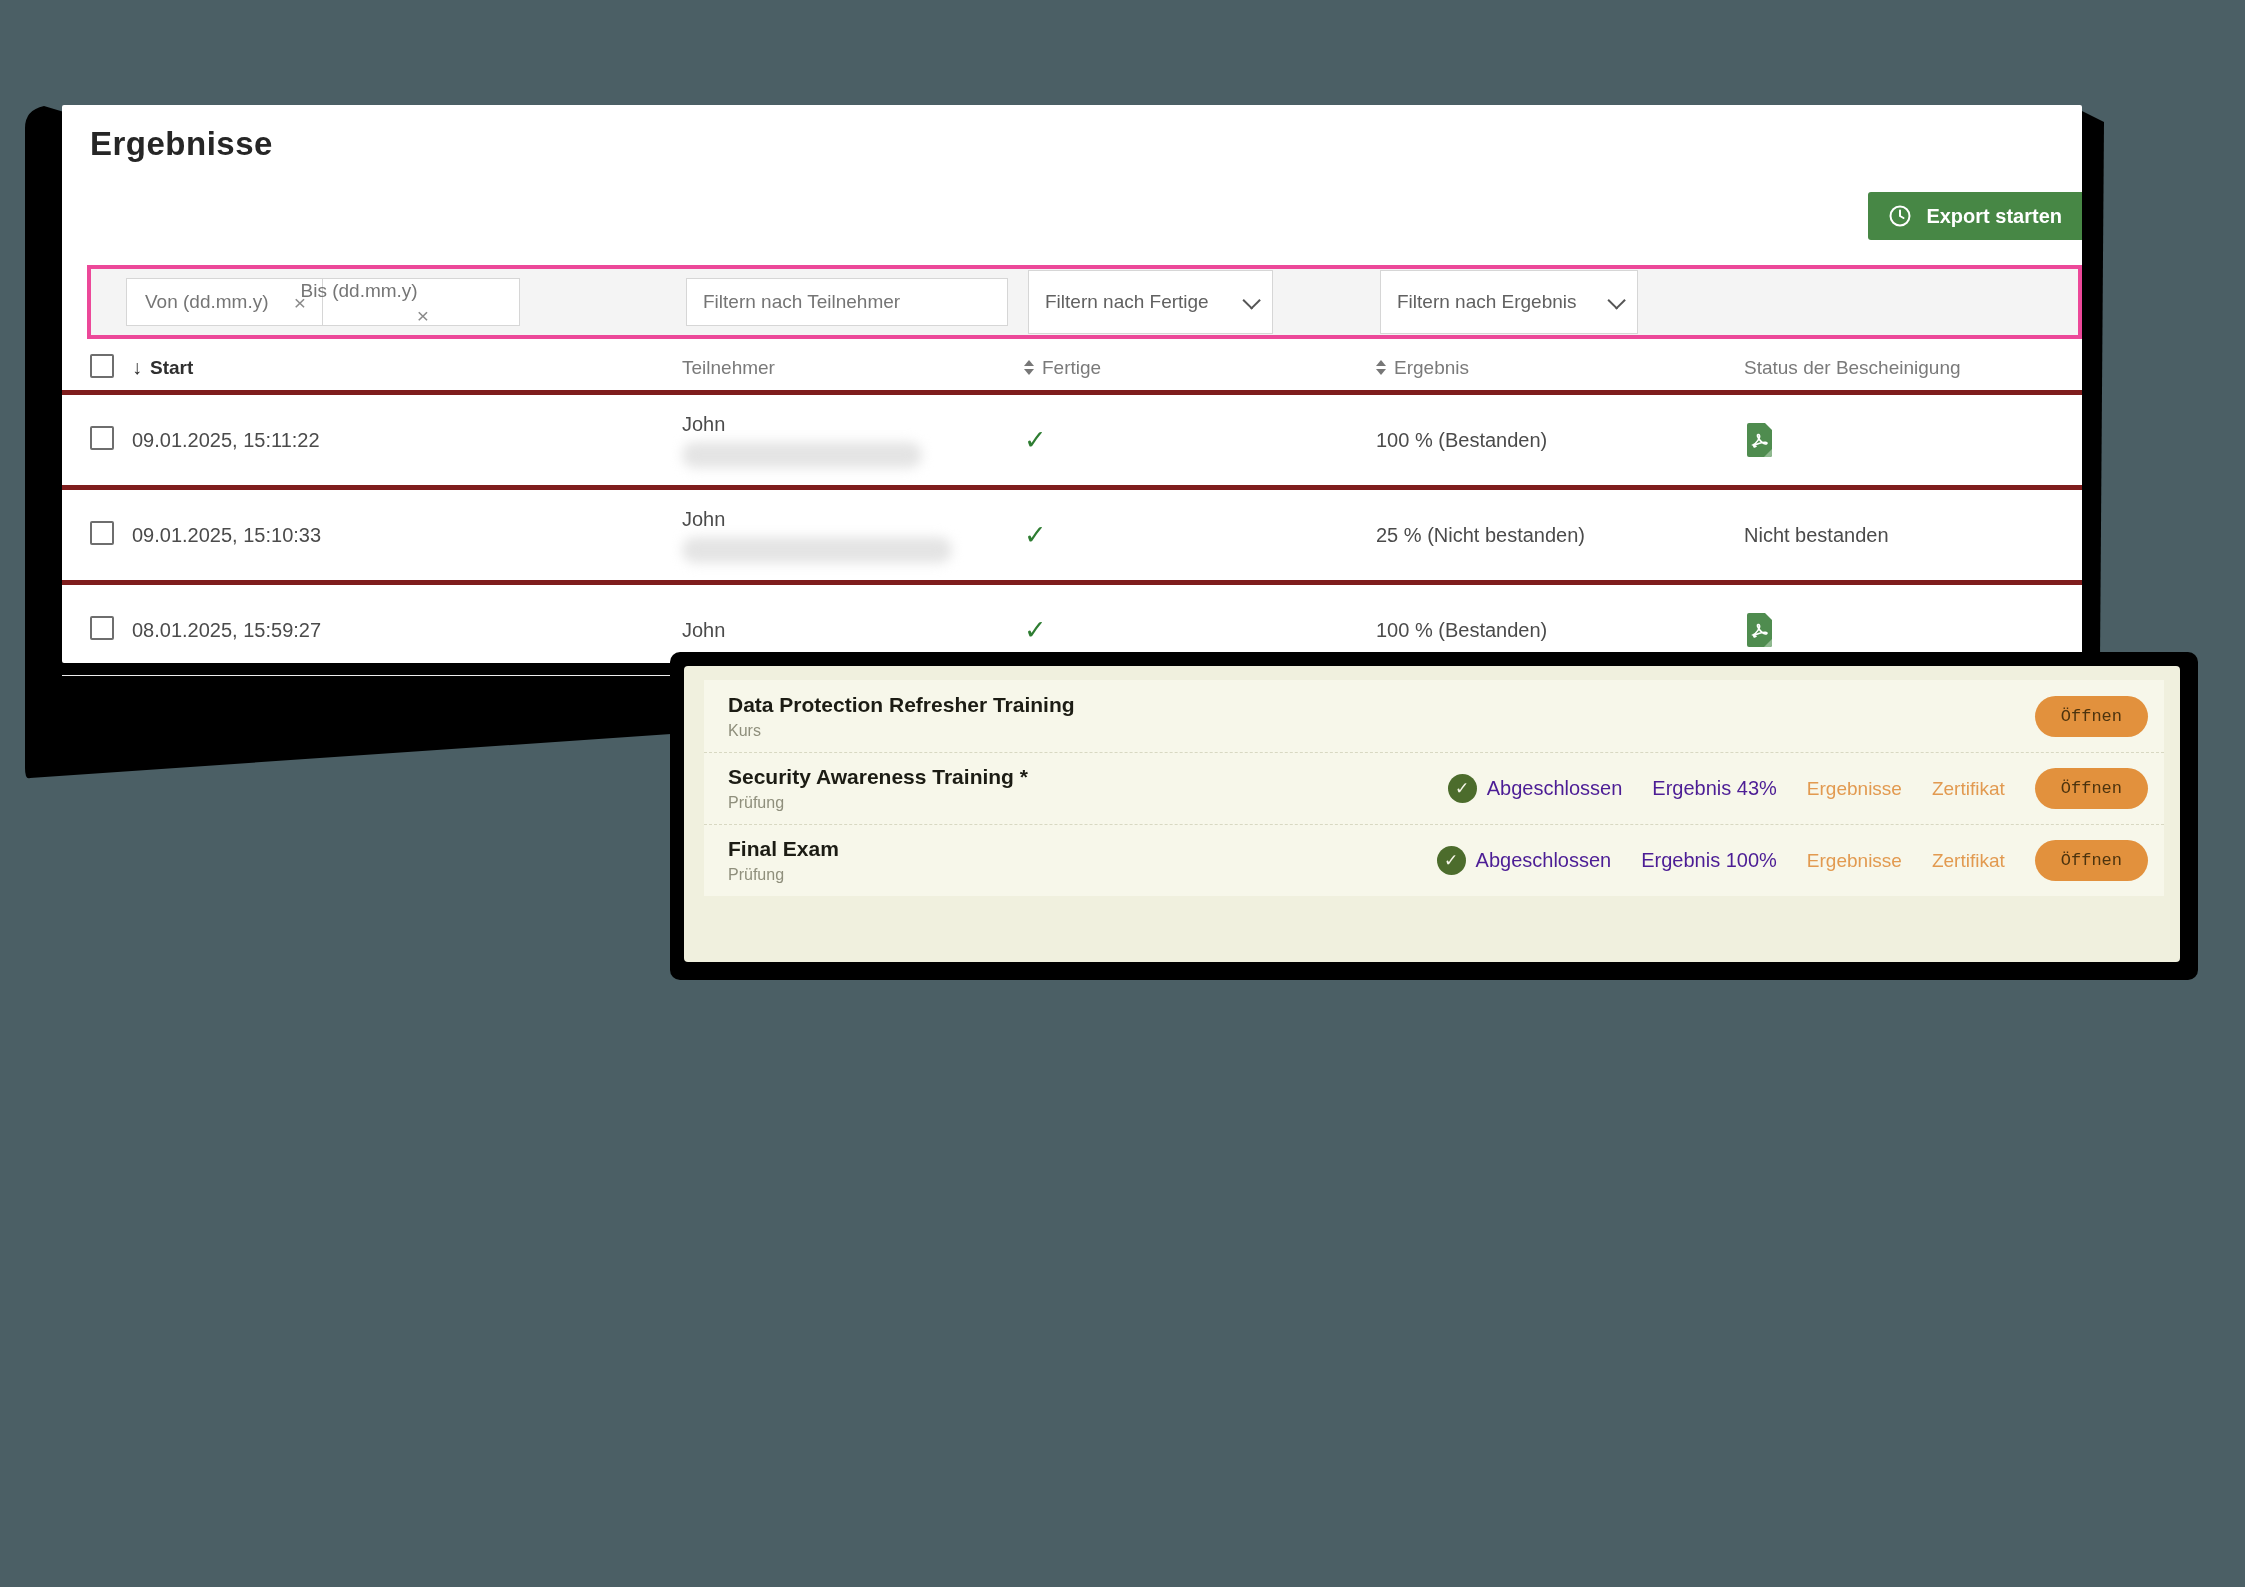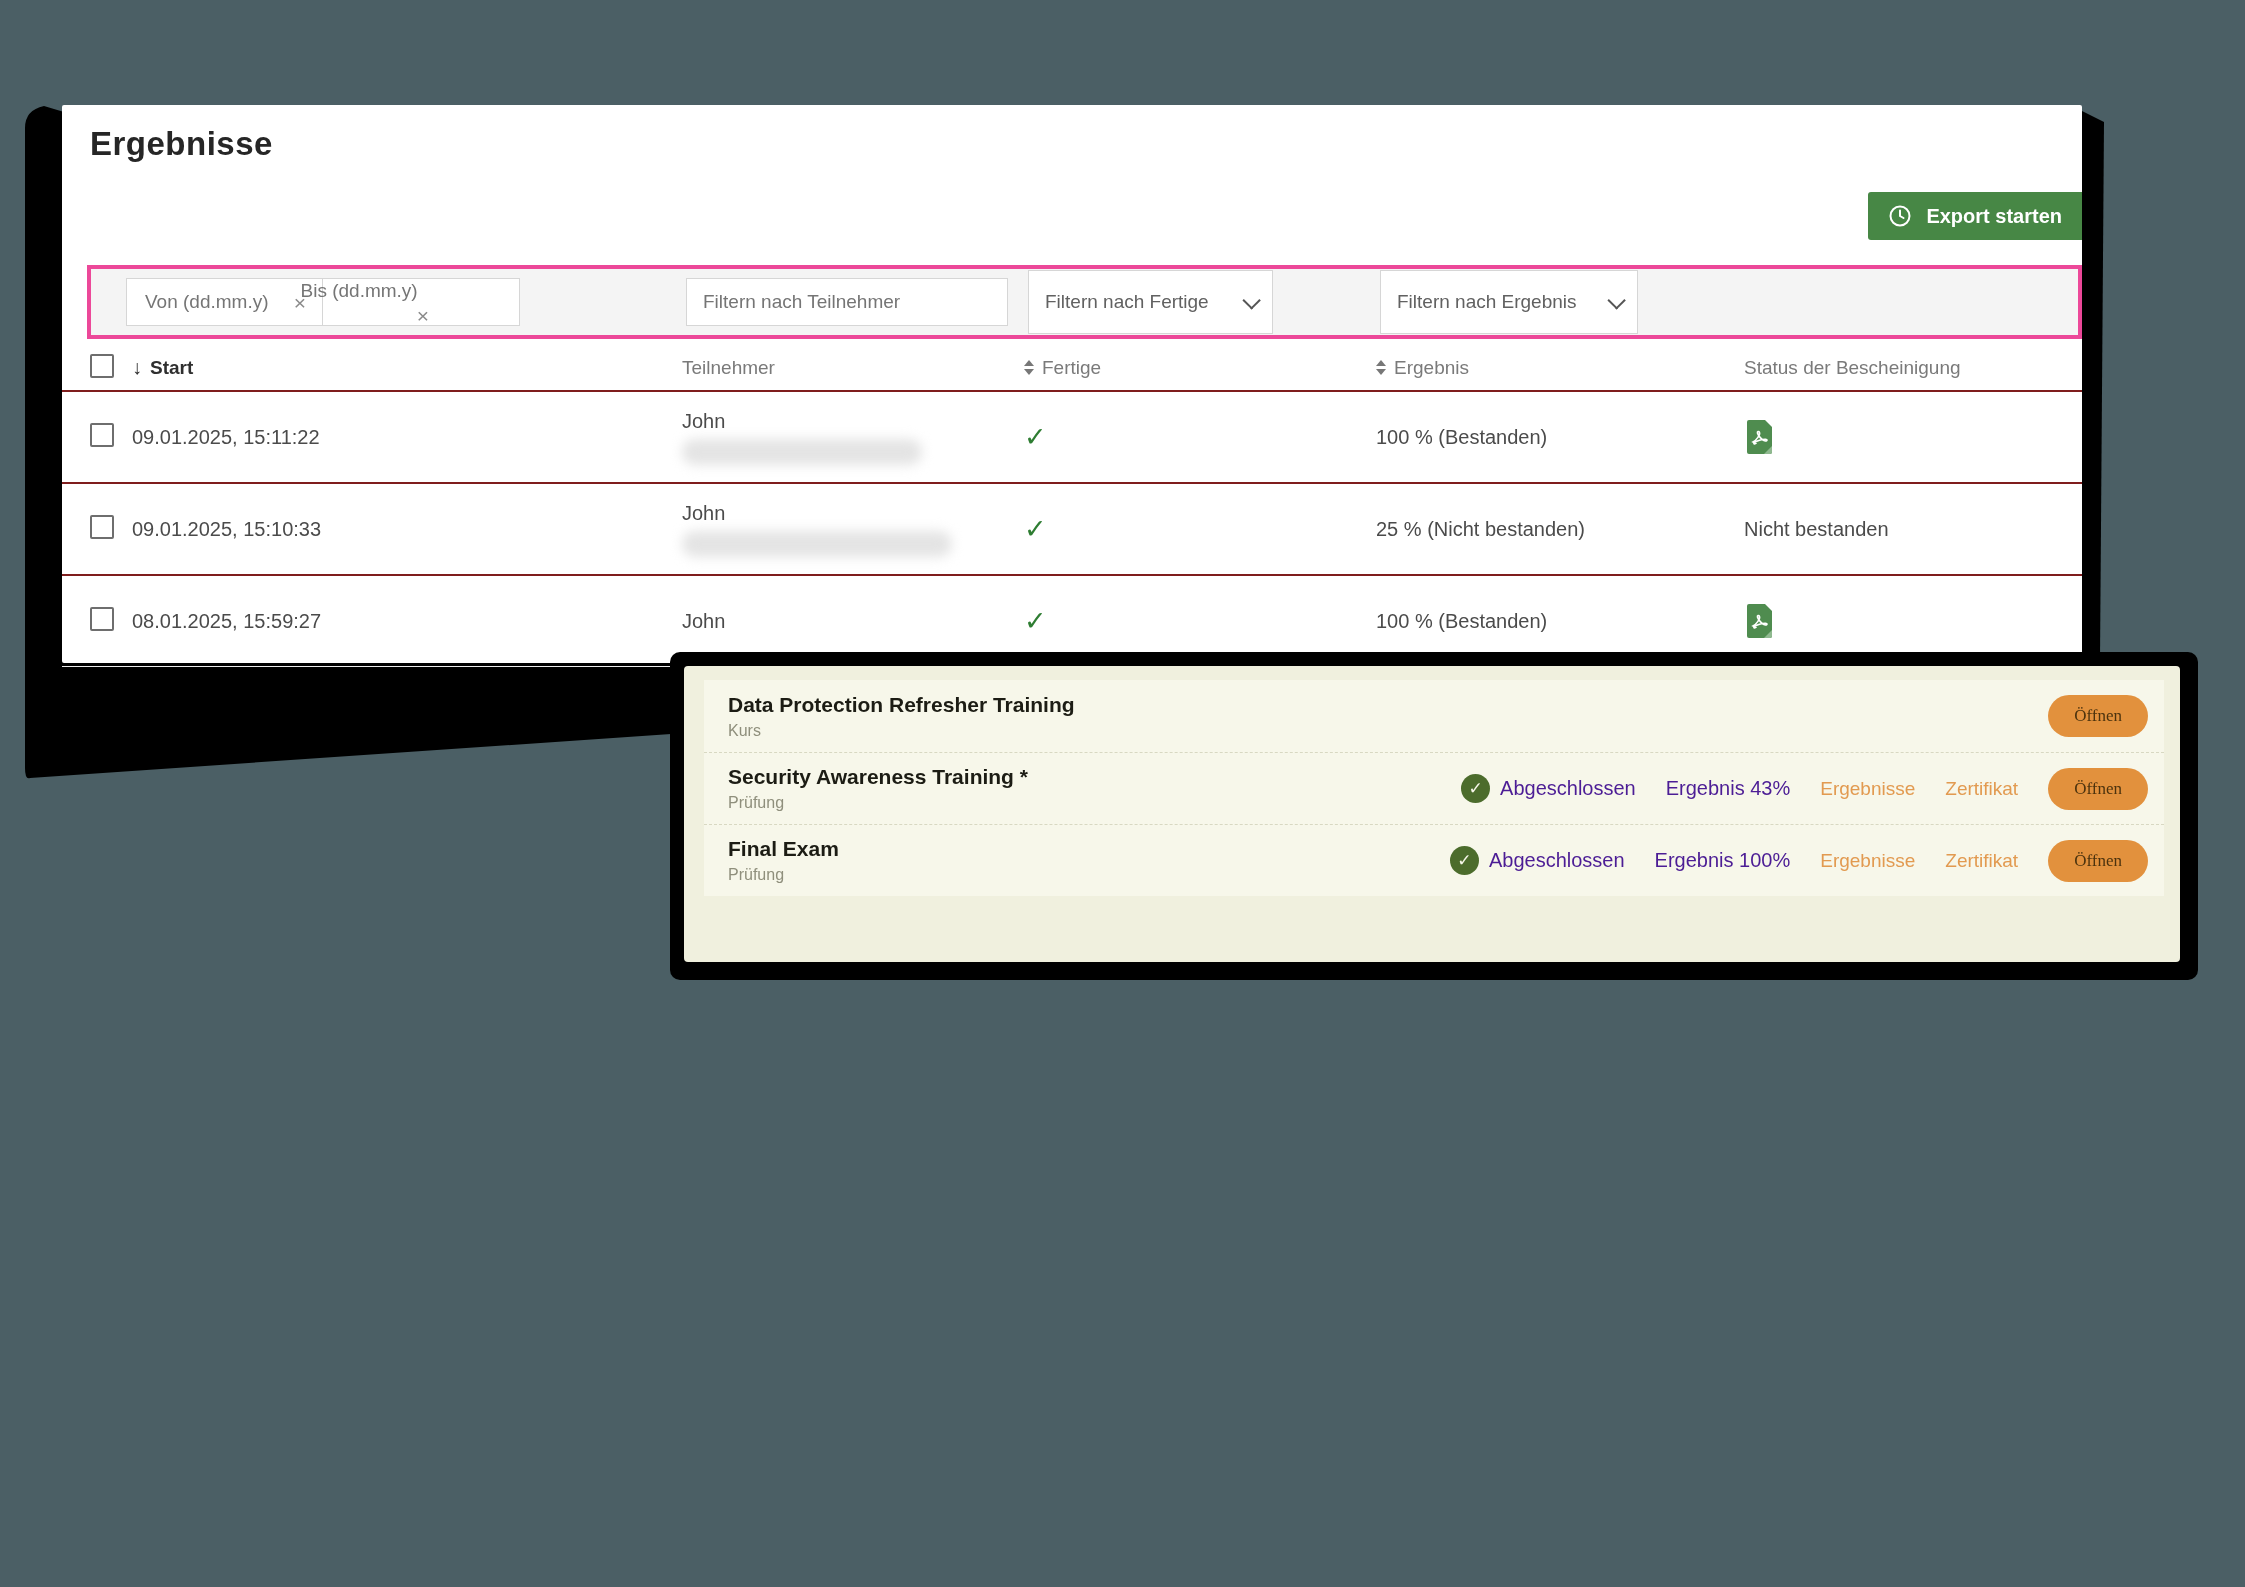--- a/index.html
+++ b/index.html
@@ -73,21 +73,21 @@
     padding-left:28px;align-items:center;
   }
   .tbl-head{height:45px;}
   .tbl-head .col{font-size:19px;color:#7a7a7a;display:flex;align-items:center;gap:8px;cursor:pointer;}
   .tbl-head .col.sorted{color:#2f2f2f;font-weight:bold;}
   .sort-arrow{font-size:20px;color:#2f2f2f;}
   .updown{display:inline-flex;flex-direction:column;gap:3px;}
   .updown i{display:block;width:0;height:0;border-left:5px solid transparent;border-right:5px solid transparent;}
   .updown .up{border-bottom:6px solid #777;}
   .updown .down{border-top:6px solid #777;}
-  .data-row{height:90px;border-top:2px solid #7f1d1d;}
+  .data-row{height:90px;border-top:5px solid #7f1d1d;}
   .data-row:first-of-type{border-top:none;}
   .tbl-bottom{border-top:1px solid #ededed;height:0;margin-left:0;}
   .cell{font-size:20px;color:#4b4b4b;}
   .checkbox{
     width:20px;height:20px;border:2px solid #6e6e6e;border-radius:2px;
     background:#fff;cursor:pointer;display:inline-block;
   }
   .t-name{display:flex;flex-direction:column;justify-content:center;gap:4px;}
   .blur-pill{
     width:240px;height:26px;border-radius:13px;background:#e4e4e4;
@@ -120,21 +120,21 @@
   .status-badge{display:flex;align-items:center;gap:10px;}
   .badge-circle{
     width:29px;height:29px;border-radius:50%;background:#4c6c2c;
     display:flex;align-items:center;justify-content:center;
     color:#f7f7ea;font-size:17px;font-weight:bold;flex:0 0 auto;
   }
   .status-label,.result-text{font-size:20px;color:#4c1d95;}
   .sales-link{font-size:19px;color:#e29a50;cursor:pointer;text-decoration:none;}
   .open-btn{
     background:#e2913d;border:none;border-radius:22px;padding:11px 26px;
-    font-size:17px;color:#4c330e;cursor:pointer;font-family:Liberation Serif, serif;
+    font-size:17px;color:#4c330e;cursor:pointer;font-family:Liberation Mono, monospace;
   }
 </style>
 </head>
 <body>
 
 <svg class="shadow-svg" width="2245" height="1587">
   <path d="M 44 106 L 64 112 L 64 658 L 700 658 L 700 732 L 30 778 Q 25 780 25 768 L 25 128 Q 25 110 44 106 Z" fill="#000"></path>
   <path d="M 2080 110 L 2104 122 L 2100 660 L 2080 660 Z" fill="#000"></path>
 </svg>
 

